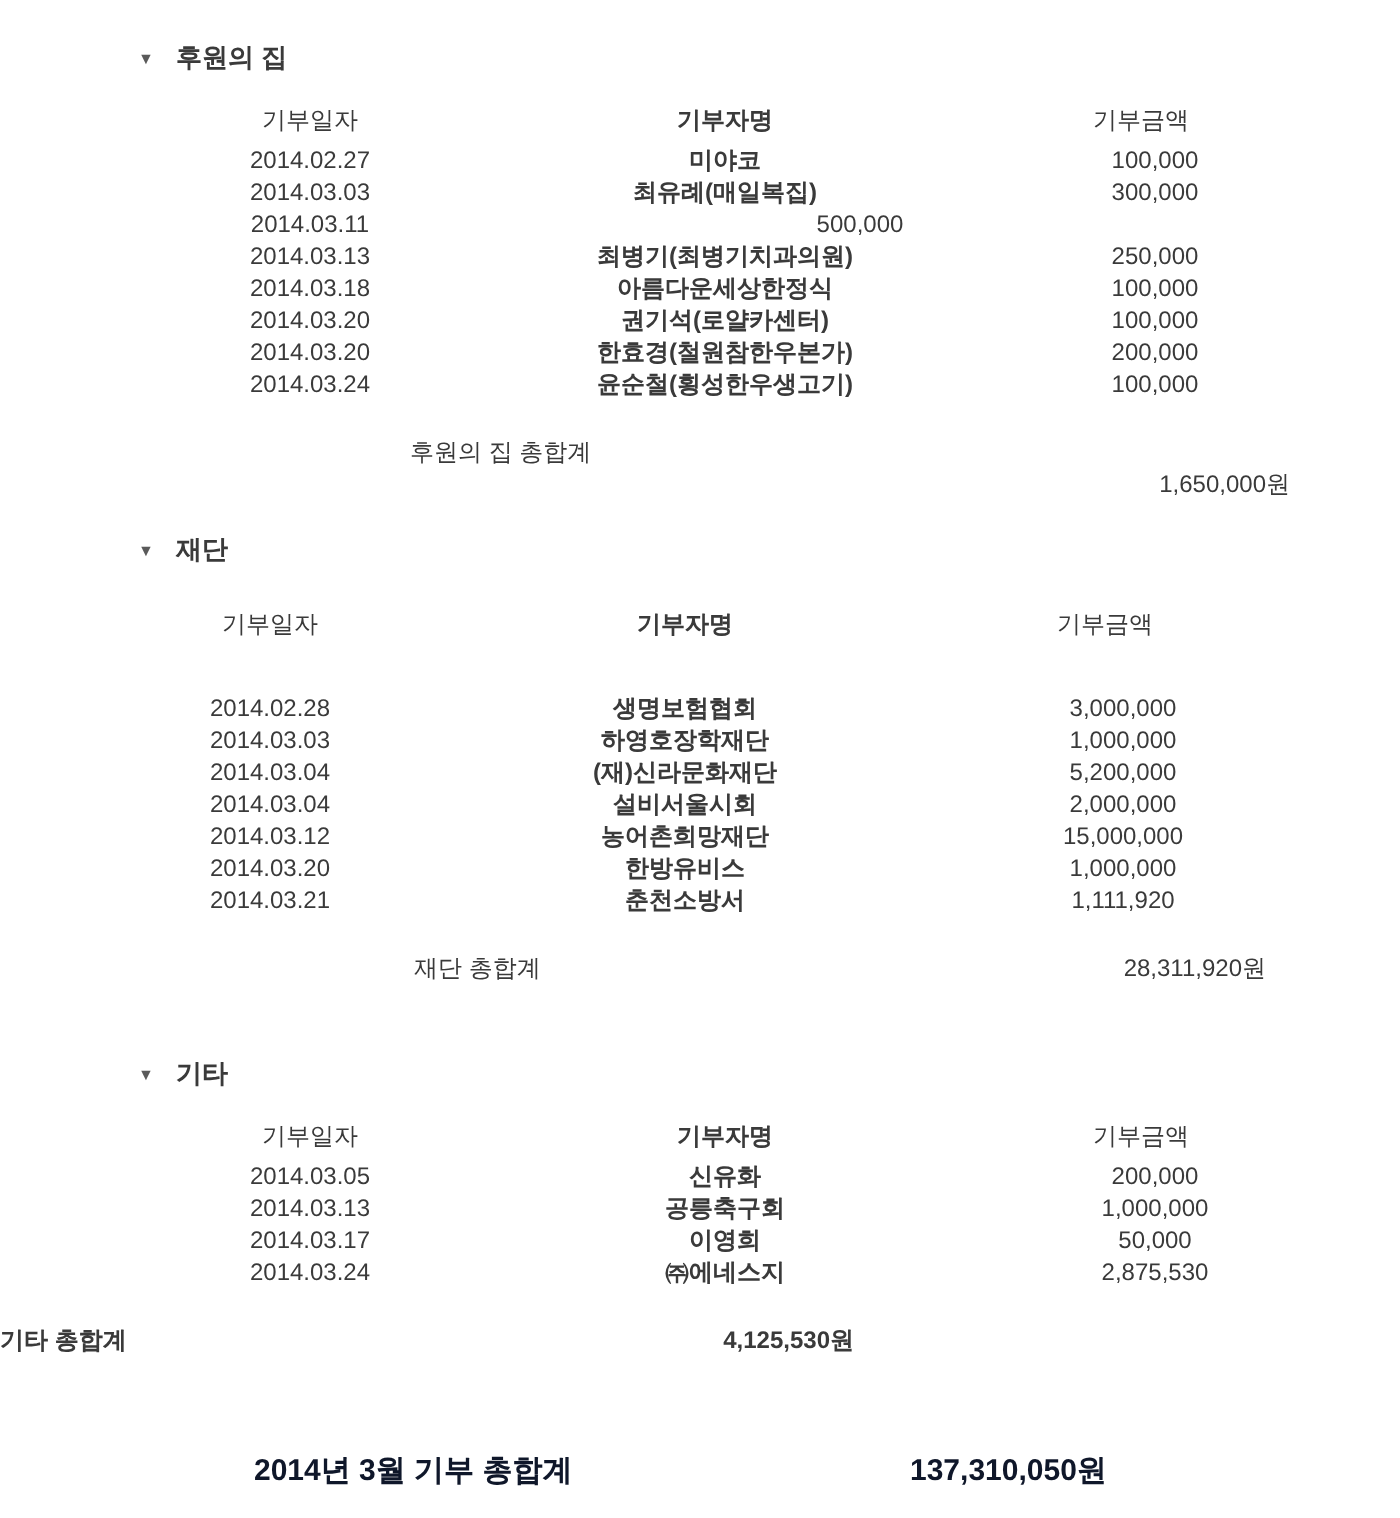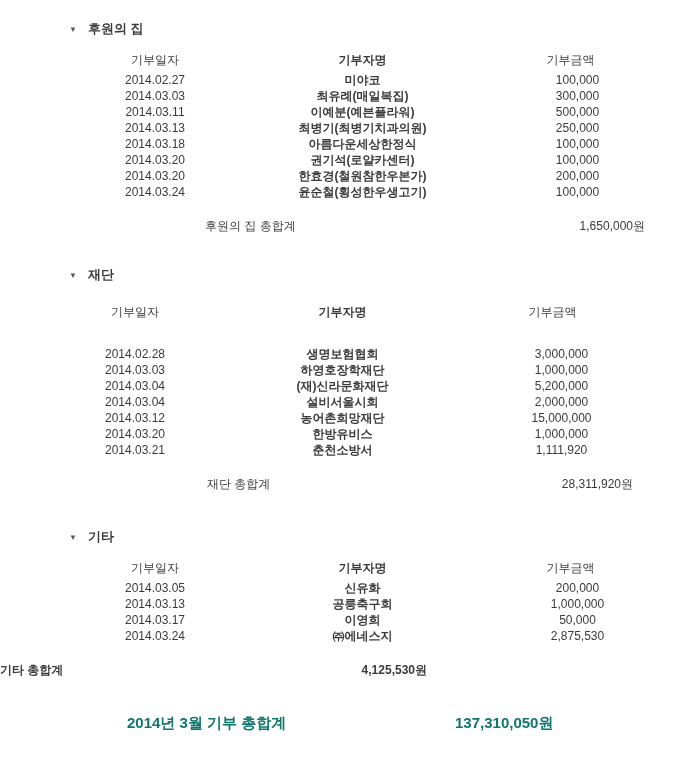--- a/index.html
+++ b/index.html
@@ -49,45 +49,45 @@
   .c-name  { width: 295px; text-align: center; font-weight: bold; }
   .c-amt   { flex: 1; text-align: center; }
   .hdr .c-amt { text-align: center; padding-right: 14px; }
   .sec-foundation .hdr .c-amt { padding-right: 18px; }
   .total-row {
     display: flex;
     height: 16px;
     line-height: 16px;
     margin-top: 18px;
   }
-  .sec-house .total-row    { margin-left: 205px; width: 440px; }
+  .sec-house .total-row    { margin-left: 205px; width: 440px; flex-direction: column; }
   .sec-foundation .total-row { margin-left: 207px; width: 426px; gap: 12px; }
   .sec-etc .total-row      { width: 427px; font-weight: bold; }
   .total-amt { flex: 1; text-align: right; }
 
   
   .sec-house .sec-title      { margin-top: 22px; }
   .sec-house .hdr            { margin-top: 16px; }
   .sec-house .rows           { margin-top: 4px; }
 
   .sec-foundation .sec-title { margin-top: 34px; }
   .sec-foundation .hdr       { margin-top: 22px; }
   .sec-foundation .rows      { margin-top: 26px; }
 
   .sec-etc .sec-title        { margin-top: 38px; }
   .sec-etc .hdr              { margin-top: 16px; }
   .sec-etc .rows             { margin-top: 4px; }
 
   .grand-row {
     position: relative;
-    margin-top: 36px;
+    margin-top: 48px;
     height: 18px;
     font-size: 15px;
     font-weight: bold;
-    color: #0f766e;
+    color: #0f172a;
   }
   .gt-label  { position: absolute; left: 127px; top: 0; }
   .gt-amount { position: absolute; left: 455px; top: 0; }
 </style>
 </head>
 <body>
 
 <div>
 
   <div class="sec sec-house">
@@ -107,21 +107,20 @@
           <span class="c-name">미야코</span>
           <span class="c-amt">100,000</span>
         </div>
         <div class="row">
           <span class="c-date">2014.03.03</span>
           <span class="c-name">최유례(매일복집)</span>
           <span class="c-amt">300,000</span>
         </div>
         <div class="row">
           <span class="c-date">2014.03.11</span>
-          <span class="c-name">이예분(예븐플라워)</span>
           <span class="c-amt">500,000</span>
         </div>
         <div class="row">
           <span class="c-date">2014.03.13</span>
           <span class="c-name">최병기(최병기치과의원)</span>
           <span class="c-amt">250,000</span>
         </div>
         <div class="row">
           <span class="c-date">2014.03.18</span>
           <span class="c-name">아름다운세상한정식</span>

